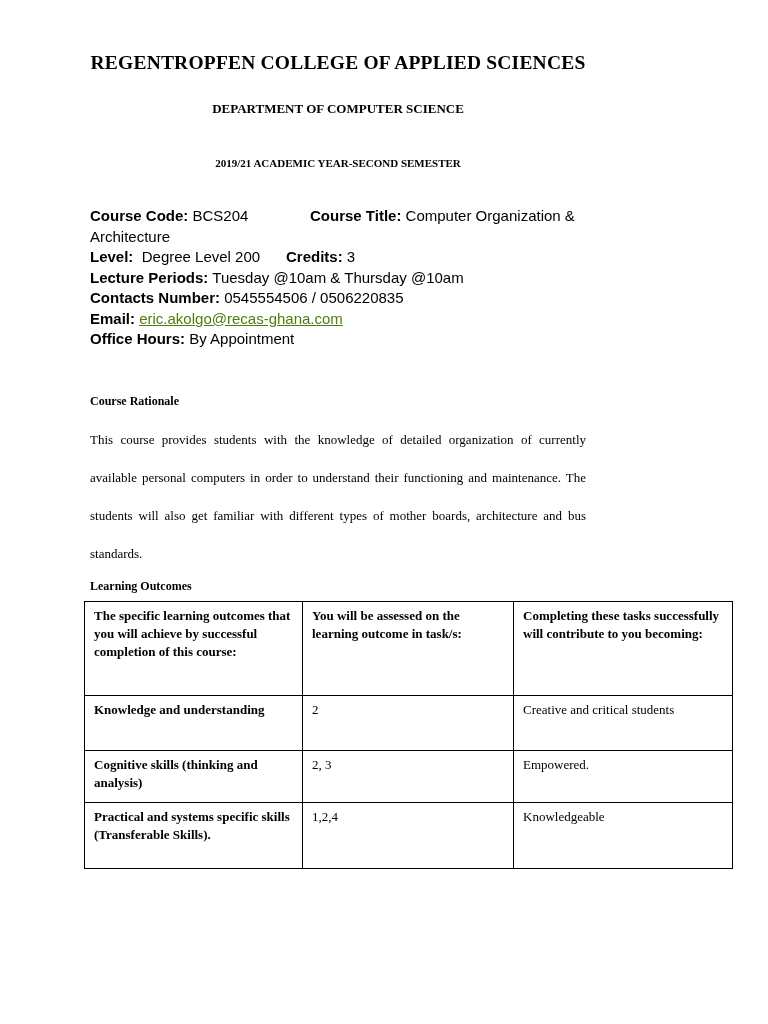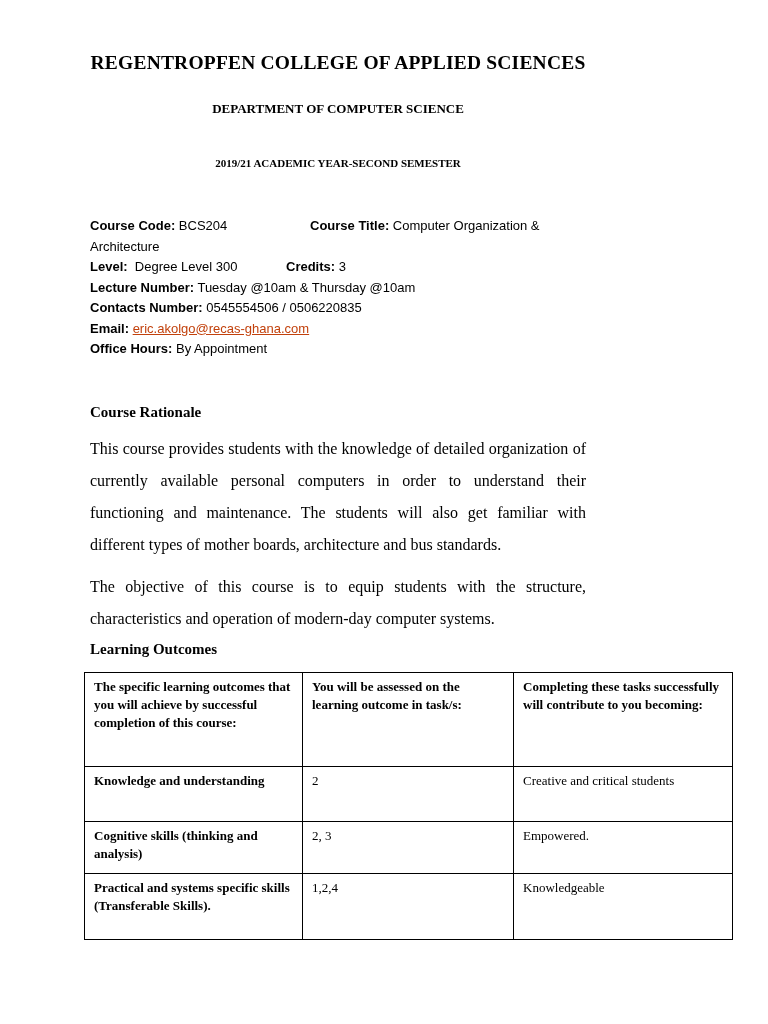--- a/index.html
+++ b/index.html
@@ -27,52 +27,52 @@
     font-size: 13px;
     margin-top: 27px;
   }
   .semester {
     text-align: center;
     font-weight: bold;
     font-size: 11px;
     margin-top: 40px;
   }
   .course-info {
-    margin-top: 47px;
+    margin-top: 37px;
     font-family: "Liberation Sans", sans-serif;
-    font-size: 13px;
+    font-size: 15px;
     line-height: 20.5px;
   }
   .course-info .lbl { font-weight: bold; }
   .pair-wide { display: inline-block; width: 220px; }
   .pair-mid  { display: inline-block; width: 196px; }
   .email-link {
-    color: #c2410c;
+    color: #4d7c0f;
     text-decoration: underline;
     cursor: pointer;
   }
   .section-heading {
     font-weight: bold;
-    font-size: 15px;
+    font-size: 12px;
   }
   .h-rationale { margin-top: 44px; }
   .h-objectives { margin-top: 52px; }
   .h-outcomes { margin-top: 6px; }
   .body-para {
-    font-size: 16px;
-    line-height: 32px;
+    font-size: 13px;
+    line-height: 38px;
     text-align: justify;
     margin-top: 12px;
   }
   .para-objectives { margin-top: 10px; }
   .outcomes-table {
     border-collapse: collapse;
     width: 648px;
     margin-left: -6px;
-    margin-top: 14px;
+    margin-top: 7px;
     table-layout: fixed;
   }
   .outcomes-table th, .outcomes-table td {
     border: 1.5px solid #000000;
     vertical-align: top;
     text-align: left;
     padding: 5px 9px;
     font-size: 13px;
     line-height: 18px;
   }
@@ -93,40 +93,39 @@
 
   <div class="college-title">REGENTROPFEN COLLEGE OF APPLIED SCIENCES</div>
   <div class="department">DEPARTMENT OF COMPUTER SCIENCE</div>
   <div class="semester">2019/21 ACADEMIC YEAR-SECOND SEMESTER</div>
 
   <div class="course-info">
     <div>
       <span class="pair-wide"><span class="lbl">Course Code:</span> <span>BCS204</span></span><span class="lbl">Course Title:</span> <span>Computer Organization &amp; Architecture</span>
     </div>
     <div>
-      <span class="pair-mid"><span class="lbl">Level:</span>&nbsp; <span>Degree Level 300</span></span><span class="lbl">Credits:</span> <span>3</span>
+      <span class="pair-mid"><span class="lbl">Level:</span>&nbsp; <span>Degree Level 200</span></span><span class="lbl">Credits:</span> <span>3</span>
     </div>
     <div>
-      <span class="lbl">Lecture Number:</span> <span>Tuesday @10am &amp; Thursday @10am</span>
+      <span class="lbl">Lecture Periods:</span> <span>Tuesday @10am &amp; Thursday @10am</span>
     </div>
     <div>
       <span class="lbl">Contacts Number:</span> <span>0545554506 / 0506220835</span>
     </div>
     <div>
       <span class="lbl">Email:</span> <a class="email-link">eric.akolgo@recas-ghana.com</a>
     </div>
     <div>
       <span class="lbl">Office Hours:</span> <span>By Appointment</span>
     </div>
   </div>
 
   <div class="section-heading h-rationale">Course Rationale</div>
   <div class="body-para">This course provides students with the knowledge of detailed organization of currently available personal computers in order to understand their functioning and maintenance. The students will also get familiar with different types of mother boards, architecture and bus standards.</div>
 
-  <div class="body-para para-objectives">The objective of this course is to equip students with the structure, characteristics and operation of modern-day computer systems.</div>
 
   <div class="section-heading h-outcomes">Learning Outcomes</div>
 
   <table class="outcomes-table">
     <tbody>
         <tr class="row-header">
       <th class="col-1">The specific learning outcomes that you will achieve by successful completion of this course:</th>
       <th class="col-2">You will be assessed on the learning outcome in task/s:</th>
       <th class="col-3">Completing these tasks successfully will contribute to you becoming:</th>
     </tr>

